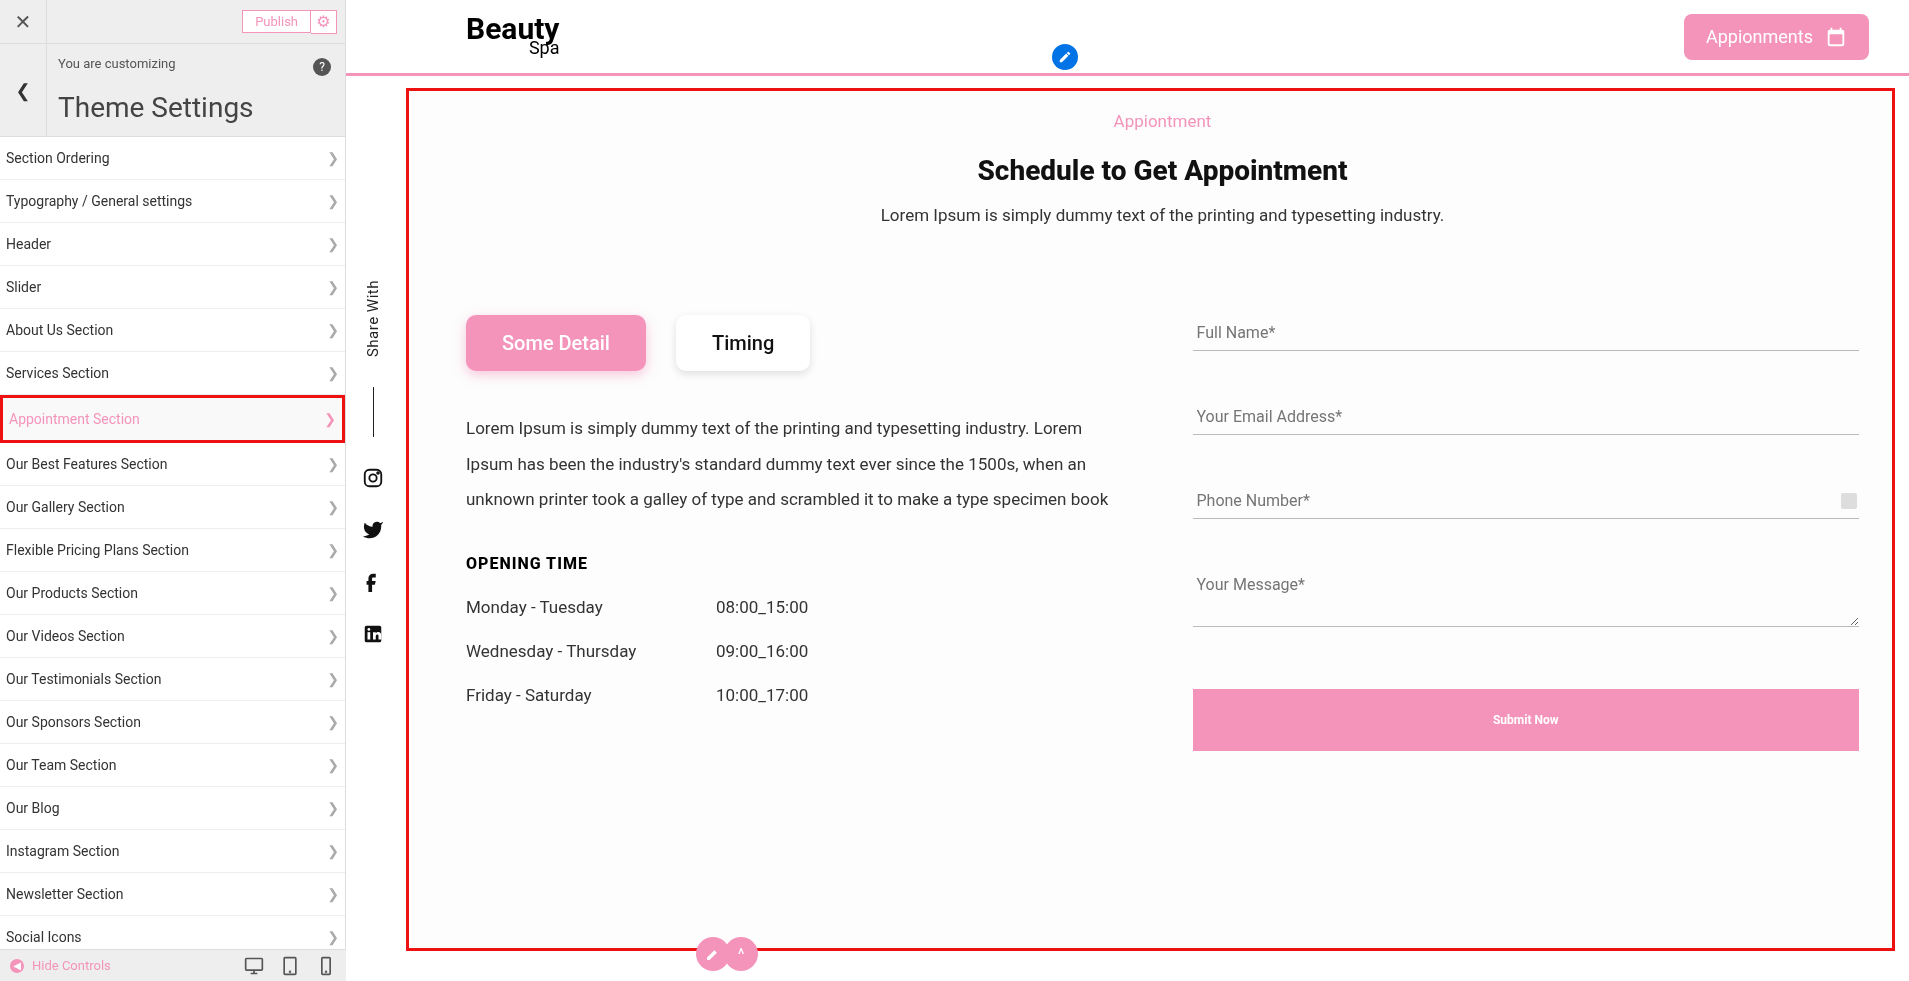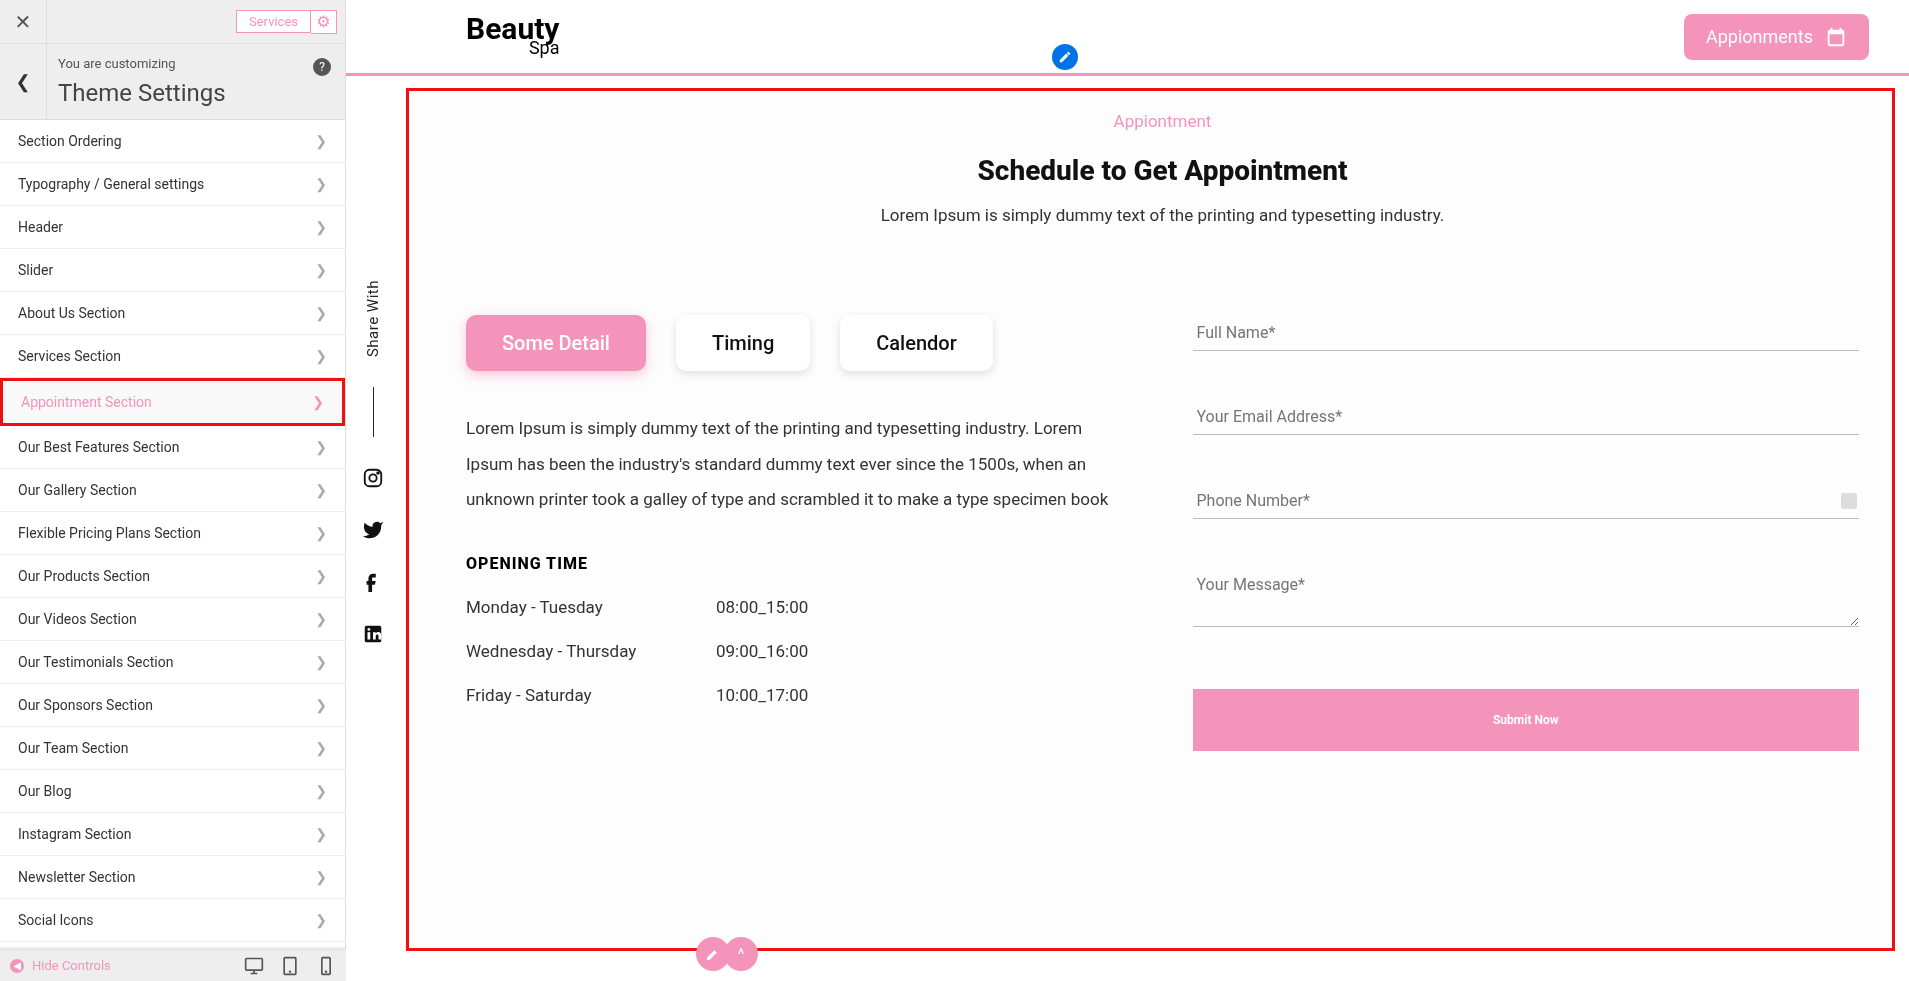--- a/index.html
+++ b/index.html
@@ -8,24 +8,24 @@
 
 .customizer { position:absolute; left:0; top:0; width:346px; height:981px; background:#eee; border-right:1px solid #ddd; }
 .cust-top { height:44px; background:#eee; display:flex; align-items:center; border-bottom:1px solid #ddd; }
 .cust-close { width:47px; height:44px; display:flex; align-items:center; justify-content:center; font-size:20px; color:#555; cursor:pointer; border-right:1px solid #ddd; }
 .cust-publish-wrap { margin-left:auto; display:flex; align-items:center; margin-right:8px; }
 .cust-publish { border:1px solid #f494bb; color:#f494bb; background:#fff; padding:3px 12px; font-size:13px; cursor:pointer; }
 .cust-gear { border:1px solid #f494bb; border-left:none; background:#fff; width:26px; height:24px; display:flex; align-items:center; justify-content:center; color:#f494bb; cursor:pointer; }
 .cust-header { background:#eee; padding:12px 14px 12px 58px; position:relative; border-bottom:1px solid #ddd; }
 .cust-back { position:absolute; left:0; top:0; width:47px; height:100%; display:flex; align-items:center; justify-content:center; font-size:18px; color:#333; cursor:pointer; border-right:1px solid #ddd; }
 .cust-subtitle { font-size:13px; color:#555; }
-.cust-title { font-size:24px; color:#444; font-weight:400; margin-top:8px; }
+.cust-title { font-size:28px; color:#444; font-weight:400; margin-top:20px; }
 .cust-help { position:absolute; right:14px; top:14px; width:18px; height:18px; border-radius:50%; background:#555; color:#fff; font-size:12px; display:flex; align-items:center; justify-content:center; }
 .cust-list { background:#fff; height:calc(100% - 44px - 78px - 32px); overflow-y:auto; }
-.cust-item { padding:13px 18px; border-bottom:1px solid #eee; font-size:14px; color:#333; cursor:pointer; display:flex; align-items:center; justify-content:space-between; }
+.cust-item { padding:13px 6px; border-bottom:1px solid #eee; font-size:14px; color:#333; cursor:pointer; display:flex; align-items:center; justify-content:space-between; }
 .cust-item.active { color:#f494bb; border:3px solid #e11; background:#f9f9f9; }
 .cust-item .chev { color:#aaa; font-size:14px; }
 .cust-item.active .chev { color:#f494bb; }
 .cust-footer { position:absolute; bottom:0; left:0; width:346px; height:32px; background:#eee; border-top:1px solid #ddd; display:flex; align-items:center; padding:0 10px; }
 .hide-controls { color:#f494bb; font-size:13px; cursor:pointer; display:flex; align-items:center; gap:8px; }
 .hide-controls .dot { width:14px; height:14px; border-radius:50%; background:#f494bb; display:flex; align-items:center; justify-content:center; color:#fff; font-size:10px; }
 .device-icons { margin-left:auto; display:flex; gap:16px; }
 .device-icons span { width:20px; height:20px; color:#555; cursor:pointer; }
 
 
@@ -79,21 +79,21 @@
 
 svg { display:block; }
 </style>
 </head>
 <body>
 
 <div class="customizer">
   <div class="cust-top">
     <div class="cust-close">✕</div>
     <div class="cust-publish-wrap">
-      <button class="cust-publish">Services</button>
+      <button class="cust-publish">Publish</button>
       <div class="cust-gear">
         <span>⚙</span>
       </div>
     </div>
   </div>
   <div class="cust-header">
     <div class="cust-back">❮</div>
     <div class="cust-subtitle">You are customizing</div>
     <div class="cust-title">Theme Settings</div>
     <div class="cust-help">?</div>
@@ -261,21 +261,20 @@
   <div class="appt-section">
     <div class="appt-eyebrow">Appiontment</div>
     <div class="appt-title">Schedule to Get Appointment</div>
     <div class="appt-desc">Lorem Ipsum is simply dummy text of the printing and typesetting industry.</div>
 
     <div class="appt-body">
       <div class="appt-left">
         <div class="tabs" id="tabs">
             <div class="tab active">Some Detail</div>
             <div class="tab">Timing</div>
-            <div class="tab">Calendor</div>
           </div>
         <div class="appt-para">Lorem Ipsum is simply dummy text of the printing and typesetting industry. Lorem Ipsum has been the industry's standard dummy text ever since the 1500s, when an unknown printer took a galley of type and scrambled it to make a type specimen book</div>
         <div class="opening-title">OPENING TIME</div>
         <div id="hours">
             <div class="hours-row">
               <span class="days">Monday - Tuesday</span>
               <span>08:00_15:00</span>
             </div>
             <div class="hours-row">
               <span class="days">Wednesday - Thursday</span>

